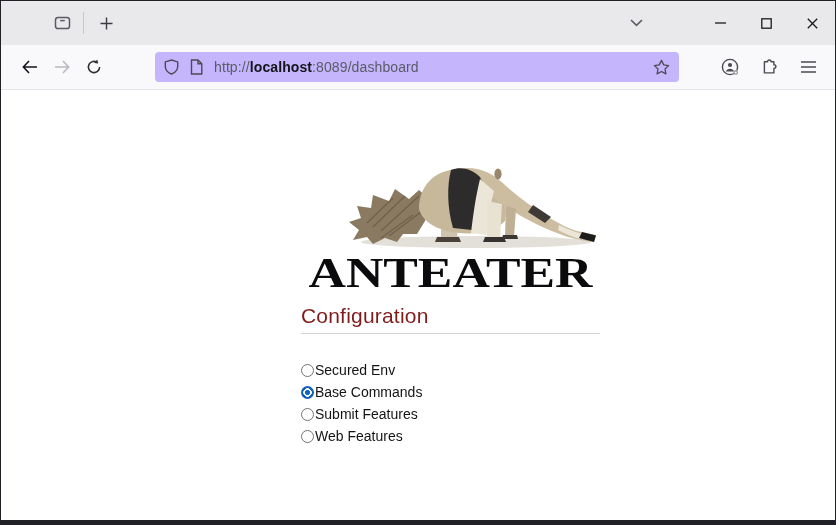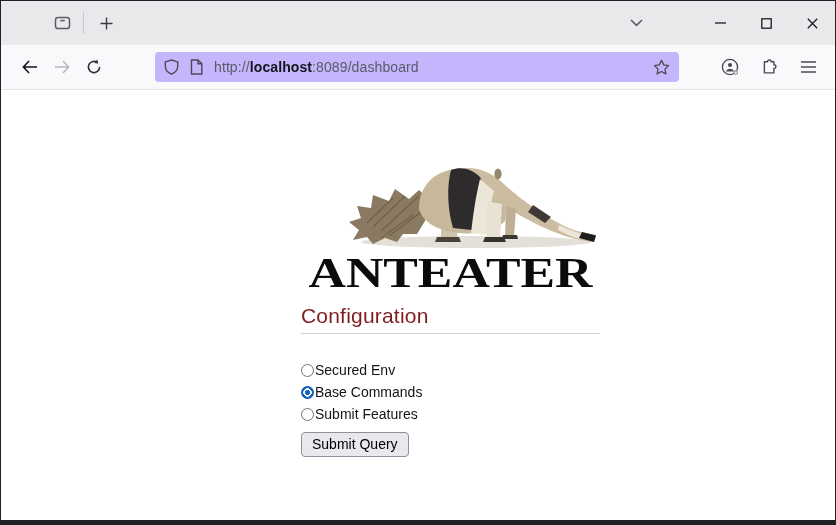--- a/index.html
+++ b/index.html
@@ -199,18 +199,21 @@
           <span class="opt-label">Secured Env</span>
         </div>
         <div class="opt-row">
           <span class="radio checked"></span>
           <span class="opt-label">Base Commands</span>
         </div>
         <div class="opt-row">
           <span class="radio"></span>
           <span class="opt-label">Submit Features</span>
         </div>
-        <button class="submit-btn" type="submit">Submit Query</button>
+        <div class="opt-row">
+          <span class="radio"></span>
+          <span class="opt-label">Web Features</span>
+        </div>
       </form>
 
     </div>
   </div>
 </div>
 
 </body></html>

